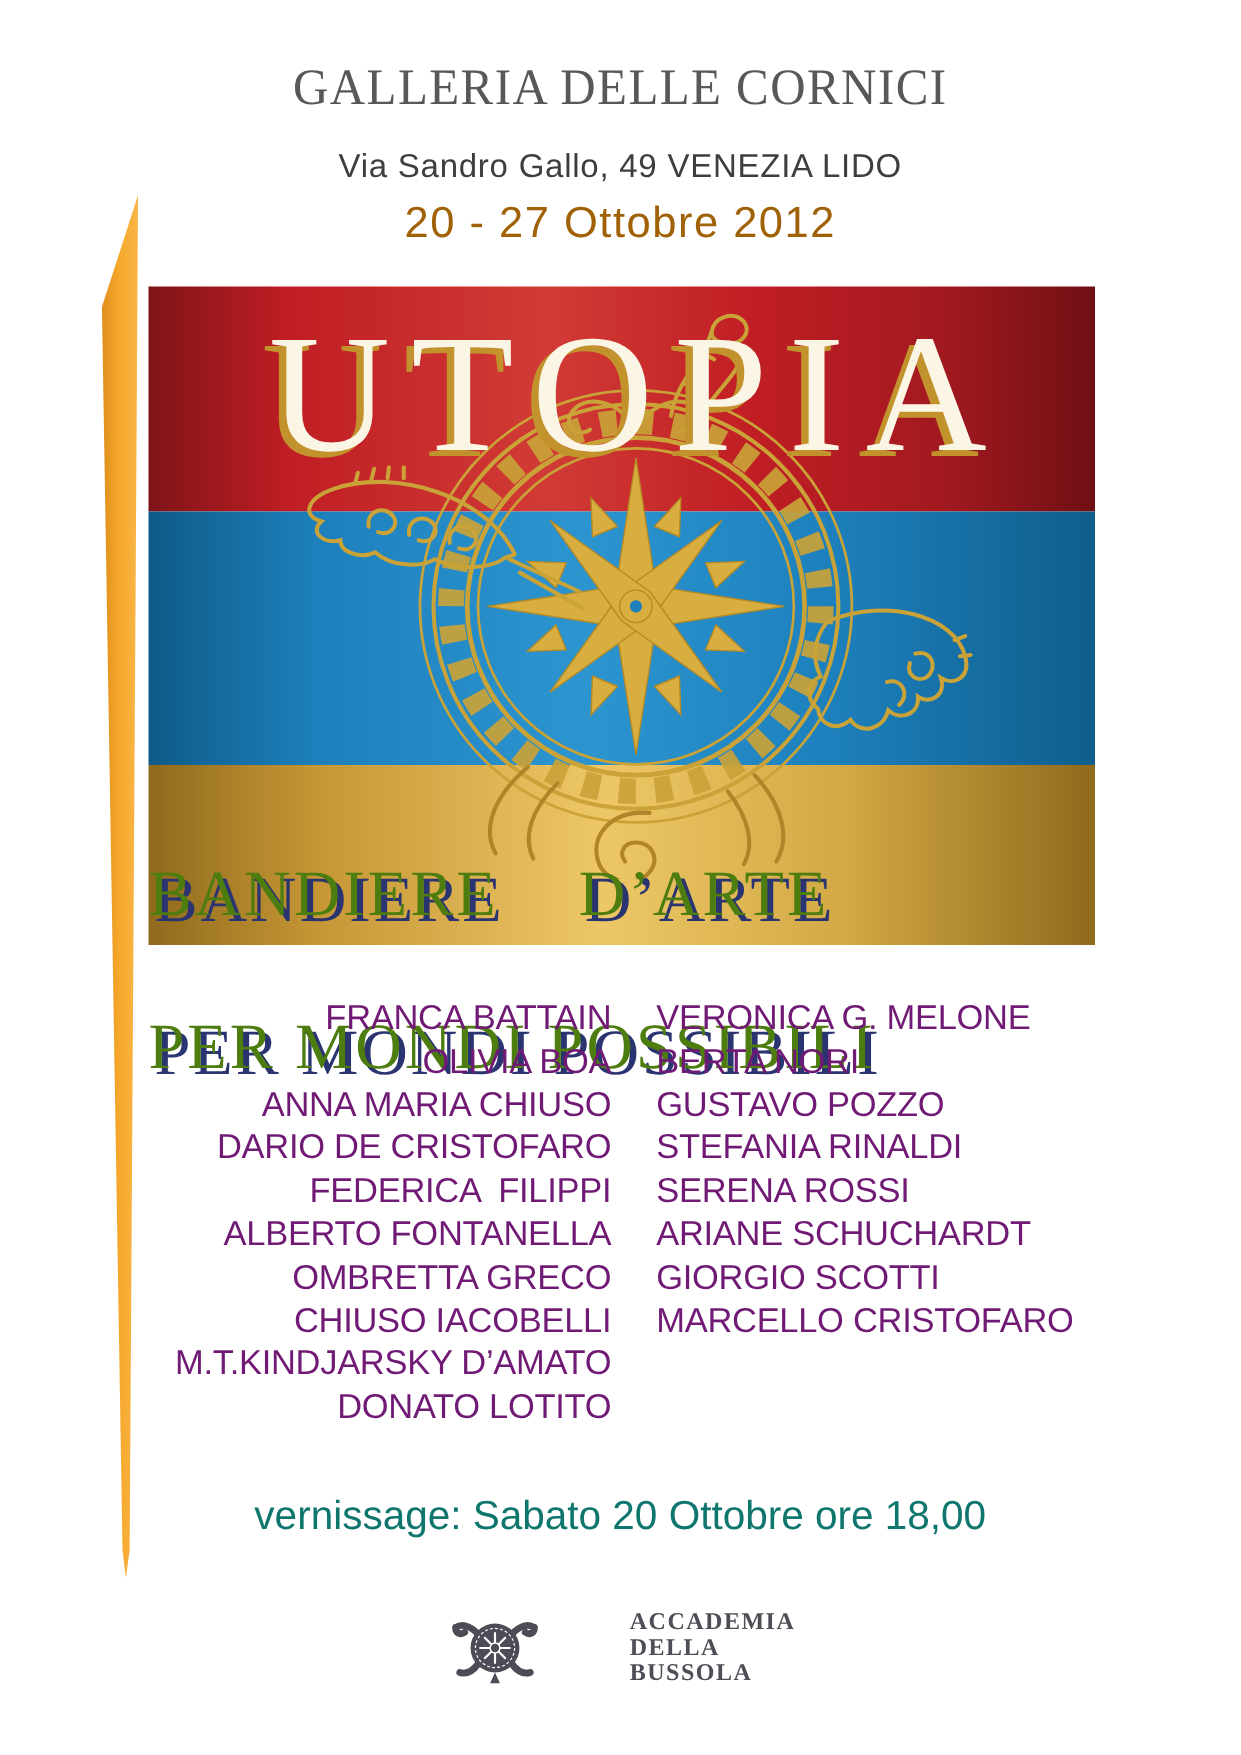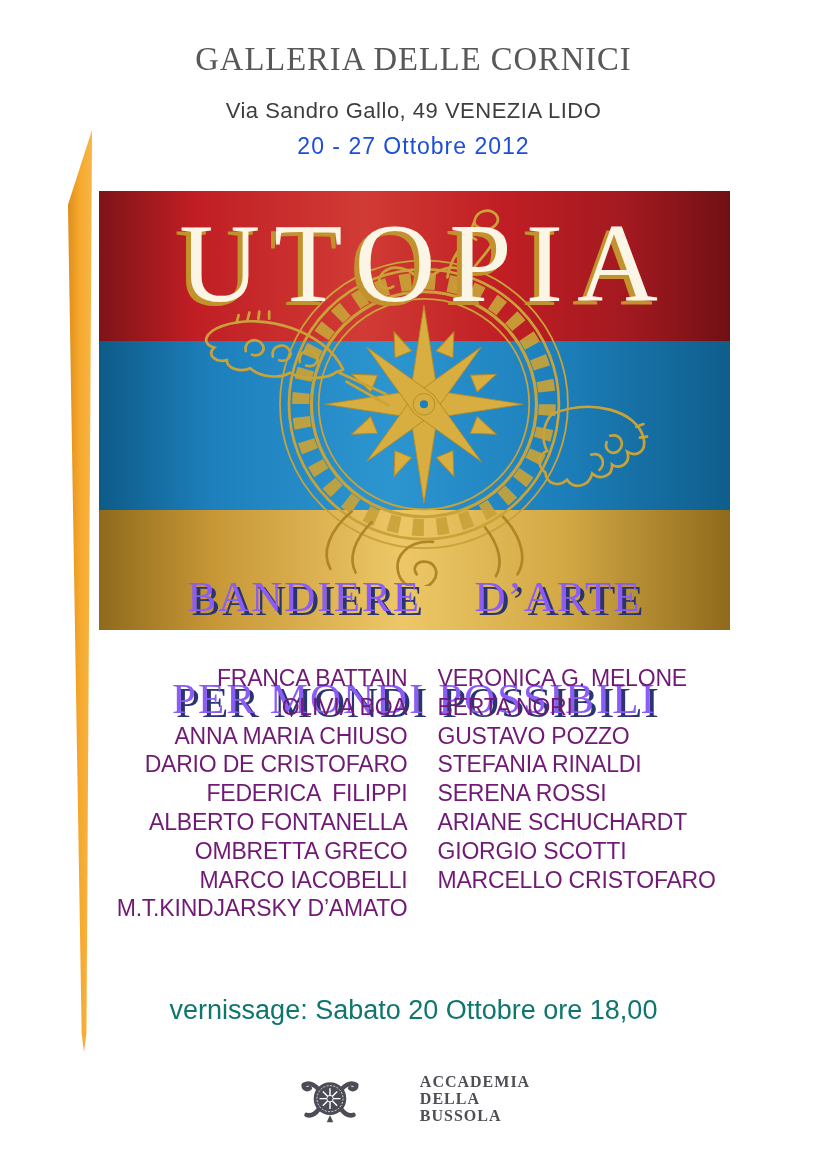--- a/index.html
+++ b/index.html
@@ -15,21 +15,21 @@
     font-family:"Liberation Serif",serif;font-size:34px;color:#58585A;
     letter-spacing:1px;transform:scaleX(0.96);transform-origin:center;
     white-space:pre;
   }
   .gallery-address{
     position:absolute;top:98px;left:0;width:100%;text-align:center;
     font-size:22px;color:#3E3E40;letter-spacing:.5px;white-space:pre;
   }
   .gallery-dates{
     position:absolute;top:133px;left:0;width:100%;text-align:center;
-    font-size:23px;color:#1d4ed8;letter-spacing:1px;white-space:pre;
+    font-size:29px;color:#a16207;letter-spacing:1px;white-space:pre;
   }
   
   .pole{
     position:absolute;left:66px;top:130px;width:28px;height:922px;
     background:linear-gradient(to right,#D8891A,#F5A72B 45%,#F9B84A);
     clip-path:polygon(93% 0%, 73% 98%, 64% 100%, 56% 98%, 7% 8.1%);
   }
   
   .flag{position:absolute;left:99px;top:191px;width:631px;height:395px;}
   .band{position:absolute;left:0;width:100%;}
@@ -42,23 +42,23 @@
   .emblem{position:absolute;inset:0;width:100%;height:100%;}
   .flag-title{
     position:absolute;top:16px;left:0;width:100%;text-align:center;
     transform:translateX(11px);
     font-family:"Liberation Serif",serif;font-size:112px;line-height:1;
     color:#FBF5E6;letter-spacing:14px;
     text-shadow:-5px 4px 0 #C2922C;
     white-space:pre;
   }
   .flag-subtitle{
-    position:absolute;top:321px;left:0;width:100%;text-align:center;
+    position:absolute;top:321px;left:0;width:100%;text-align:left;
     font-family:"Liberation Serif",serif;font-size:43px;line-height:34px;
-    color:#8b5cf6;letter-spacing:2px;
+    color:#4d7c0f;letter-spacing:2px;
     text-shadow:4px 4px 0 #2A3470;
     white-space:pre;
   }
   .flag-subtitle .sub1{word-spacing:14px;}
   
   .artists{
     position:absolute;top:664px;left:0;width:100%;
     display:flex;justify-content:center;gap:30px;
     font-size:23px;line-height:28.8px;color:#701a75;letter-spacing:-0.2px;
   }
@@ -171,22 +171,23 @@
 
   <div class="artists">
     <div class="col-left">
       <div class="artist-row">FRANCA BATTAIN</div>
       <div class="artist-row">OLIVIA BOA</div>
       <div class="artist-row">ANNA MARIA CHIUSO</div>
       <div class="artist-row">DARIO DE CRISTOFARO</div>
       <div class="artist-row">FEDERICA  FILIPPI</div>
       <div class="artist-row">ALBERTO FONTANELLA</div>
       <div class="artist-row">OMBRETTA GRECO</div>
-      <div class="artist-row">MARCO IACOBELLI</div>
+      <div class="artist-row">CHIUSO IACOBELLI</div>
       <div class="artist-row">M.T.KINDJARSKY D’AMATO</div>
+      <div class="artist-row">DONATO LOTITO</div>
     </div>
     <div class="col-right">
       <div class="artist-row">VERONICA G. MELONE</div>
       <div class="artist-row">BERTA NORI</div>
       <div class="artist-row">GUSTAVO POZZO</div>
       <div class="artist-row">STEFANIA RINALDI</div>
       <div class="artist-row">SERENA ROSSI</div>
       <div class="artist-row">ARIANE SCHUCHARDT</div>
       <div class="artist-row">GIORGIO SCOTTI</div>
       <div class="artist-row">MARCELLO CRISTOFARO</div>

